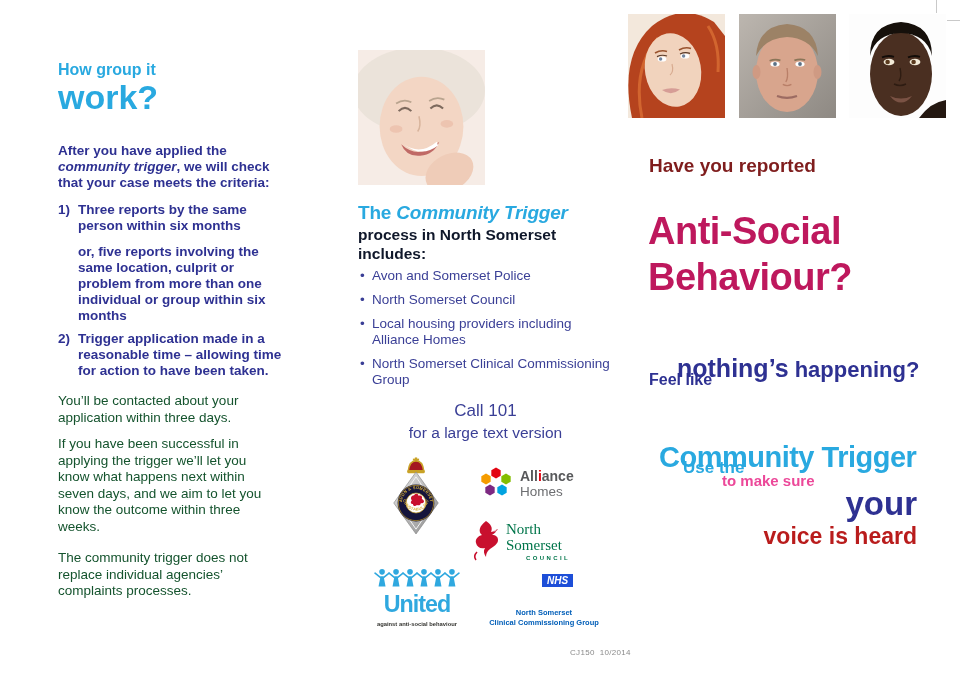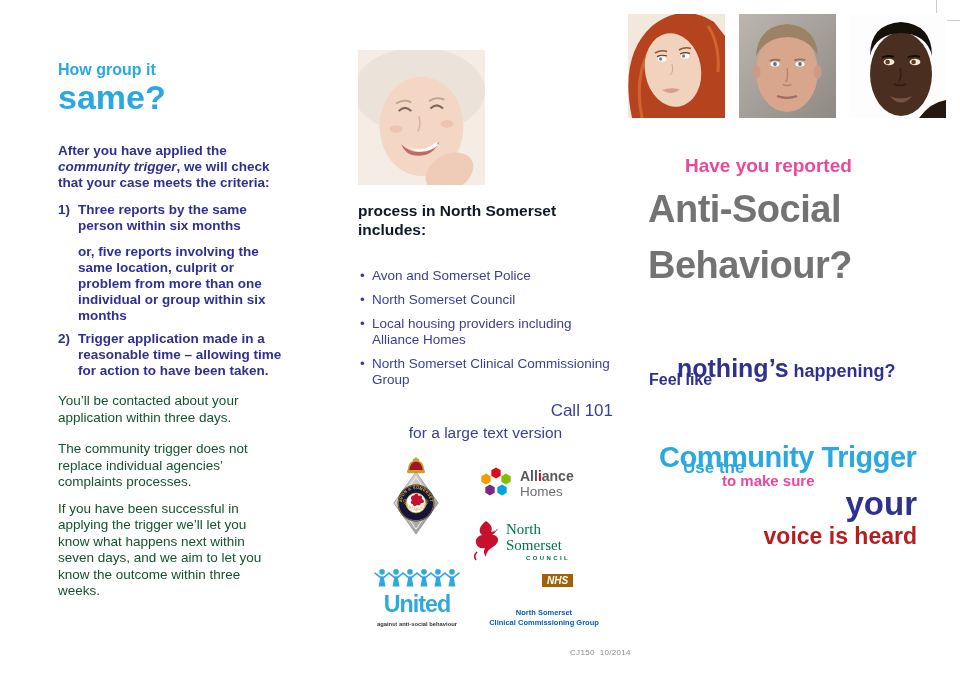--- a/index.html
+++ b/index.html
@@ -22,62 +22,62 @@
 
   
   .photo-mid{left:358px;top:50px;width:127px;height:135px;}
   .mid-heading{left:358px;top:201px;width:260px;}
   .mh1{font-size:19px;font-weight:bold;color:#29A9E0;line-height:24px;letter-spacing:-0.2px;}
   .mh2{font-size:15.5px;font-weight:bold;color:#0f172a;line-height:19px;}
   .mid-bullets{left:360px;top:268px;width:252px;}
   .bullet-row{display:flex;font-size:13.5px;color:#3A3F96;line-height:16px;margin-bottom:8px;}
   .bullet-row .bchar{flex:0 0 12px;color:#3A3F96;}
   .call-block{left:358px;top:400px;width:255px;text-align:center;color:#3A3F96;}
-  .call1{font-size:17px;line-height:22px;text-align:right;}
+  .call1{font-size:17px;line-height:22px;}
   .call2{font-size:15.5px;line-height:21px;}
 
   .logo{position:absolute;}
   .lg-police{left:385px;top:453px;width:62px;height:100px;}
   .lg-alliance{left:478px;top:460px;width:132px;height:44px;}
   .lg-council{left:470px;top:517px;width:140px;height:46px;}
   .lg-united{left:374px;top:567px;width:86px;height:66px;}
   .lg-nhs{left:480px;top:574px;width:128px;height:58px;}
-  .nhs-box{margin-left:62px;width:31px;height:13px;background:#a16207;color:#fff;
+  .nhs-box{margin-left:62px;width:31px;height:13px;background:#1d4ed8;color:#fff;
            font-style:italic;font-weight:bold;font-size:10px;display:flex;align-items:center;
            justify-content:center;letter-spacing:0;}
   .nhs-cap{margin-top:21px;text-align:center;font-size:7.5px;font-weight:bold;color:#005EB8;line-height:9.5px;}
   .print-code{left:570px;top:648px;font-size:8px;color:#8a8a8a;white-space:pre;letter-spacing:0.3px;}
 
   
   .photo-r{top:14px;width:97px;height:104px;}
   .p1{left:628px;} .p2{left:739px;} .p3{left:849px;}
   .cropmark-v{left:936px;top:0;width:1px;height:13px;background:#c9c9c9;}
   .cropmark-h{left:947px;top:20px;width:13px;height:1px;background:#c9c9c9;}
 
-  .reported{left:685px;top:155px;font-size:19px;font-weight:bold;color:#ec4899;}
-  .big-title{left:648px;top:181px;font-size:38px;font-weight:bold;color:#737373;line-height:56px;letter-spacing:-0.5px;}
+  .reported{left:649px;top:155px;font-size:19px;font-weight:bold;color:#7f1d1d;}
+  .big-title{left:648px;top:208px;font-size:38px;font-weight:bold;color:#be185d;line-height:46px;letter-spacing:-0.5px;}
   .feel-like{left:649px;top:340px;font-size:16px;font-weight:bold;color:#2E3192;margin-top:31px;}
   .nothings-line{left:677px;top:354px;font-weight:bold;color:#2E3192;}
   .nothings-line .big{font-size:25px;}
-  .nothings-line .small{font-size:18px;margin-top:16px;}
+  .nothings-line .small{font-size:22px;margin-top:16px;}
   .use-the{left:683px;top:426px;font-size:17px;font-weight:bold;color:#29A9E0;margin-top:32px;}
   .community-trigger{left:659px;top:441px;font-size:29px;font-weight:bold;color:#29A9E0;letter-spacing:-0.5px;}
   .to-make-sure{left:722px;top:472px;font-size:15px;font-weight:bold;color:#ec4899;}
   .your-block{left:640px;top:487px;width:277px;text-align:right;}
   .your{font-size:33px;font-weight:bold;color:#2E3192;line-height:34px;}
   .voice{font-size:23px;font-weight:bold;color:#b91c1c;line-height:30px;}
 </style>
 </head>
 <body>
 
 <div class="page">
 
   <section class="panel-left">
     <div class="h-small">How group it</div>
-    <div class="h-large">same?</div>
+    <div class="h-large">work?</div>
 
     <p class="bold-par"><span>After you have applied the</span><br>
       <em>community trigger</em><span>, we will check</span><br>
       <span>that your case meets the criteria:</span></p>
 
     <div class="list-item">
       <span class="num">1)</span>
       <span class="pre">Three reports by the same
 person within six months</span>
     </div>
@@ -89,48 +89,49 @@
 
     <div class="list-item item2">
       <span class="num">2)</span>
       <span class="pre">Trigger application made in a
 reasonable time – allowing time
 for action to have been taken.</span>
     </div>
 
     <p class="light pre">You’ll be contacted about your
 application within three days.</p>
-    <p class="light pre gap">The community trigger does not
-replace individual agencies’
-complaints processes.</p>
     <p class="light pre">If you have been successful in
 applying the trigger we’ll let you
 know what happens next within
 seven days, and we aim to let you
 know the outcome within three
 weeks.</p>
+    <p class="light pre gap">The community trigger does not
+replace individual agencies’
+complaints processes.</p>
   </section>
 
   <svg class="abs photo-mid" viewBox="0 0 100 106" preserveAspectRatio="none">
     <rect width="100" height="106" fill="#f6ece6"></rect>
     <ellipse cx="48" cy="32" rx="52" ry="34" fill="#ebe3da"></ellipse>
     <ellipse cx="50" cy="60" rx="33" ry="39" fill="#f3d6c4"></ellipse>
     <ellipse cx="72" cy="96" rx="20" ry="14" fill="#efccb8" transform="rotate(-28 72 96)"></ellipse>
     <path d="M32,48 q5,-5 10,0" stroke="#7d6a5e" stroke-width="1.6" fill="none"></path>
     <path d="M57,46 q5,-5 10,0" stroke="#7d6a5e" stroke-width="1.6" fill="none"></path>
     <path d="M30,42 q6,-4 12,-1" stroke="#b9a48f" stroke-width="1.4" fill="none"></path>
     <path d="M56,40 q6,-4 12,-1" stroke="#b9a48f" stroke-width="1.4" fill="none"></path>
     <path d="M48,52 q2,8 -1,12" stroke="#d8b49c" stroke-width="1.2" fill="none"></path>
     <path d="M34,74 q14,13 30,-2 q-4,10 -15,11 q-11,1 -15,-9 z" fill="#c06a66"></path>
     <path d="M36,74 q13,9 26,-2 l1,3 q-13,10 -27,-1 z" fill="#ffffff"></path>
     <ellipse cx="30" cy="62" rx="5" ry="3" fill="#e9b8a4" opacity="0.6"></ellipse>
     <ellipse cx="70" cy="58" rx="5" ry="3" fill="#e9b8a4" opacity="0.6"></ellipse>
   </svg>
 
   <div class="abs mid-heading">
+    <div class="mh1"><span>The </span><em>Community Trigger</em></div>
     <div class="mh2 pre">process in North Somerset
 includes:</div>
   </div>
 
   <div class="abs mid-bullets">
     <div class="bullet-row">
       <span class="bchar">•</span>
       <span class="pre">Avon and Somerset Police</span>
     </div>
     <div class="bullet-row">

